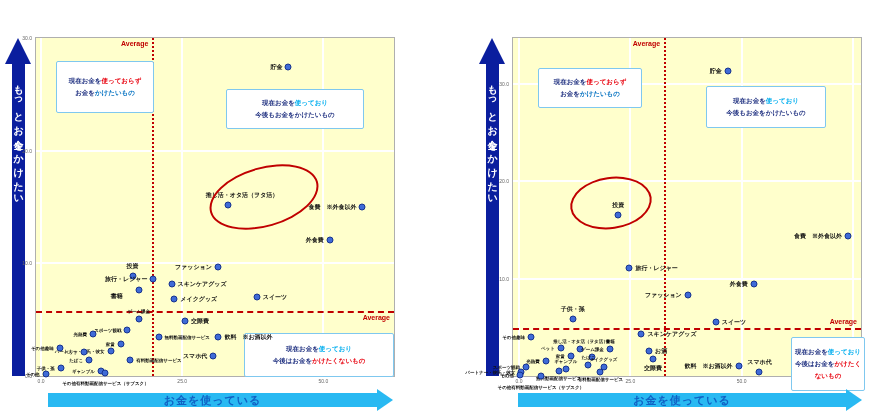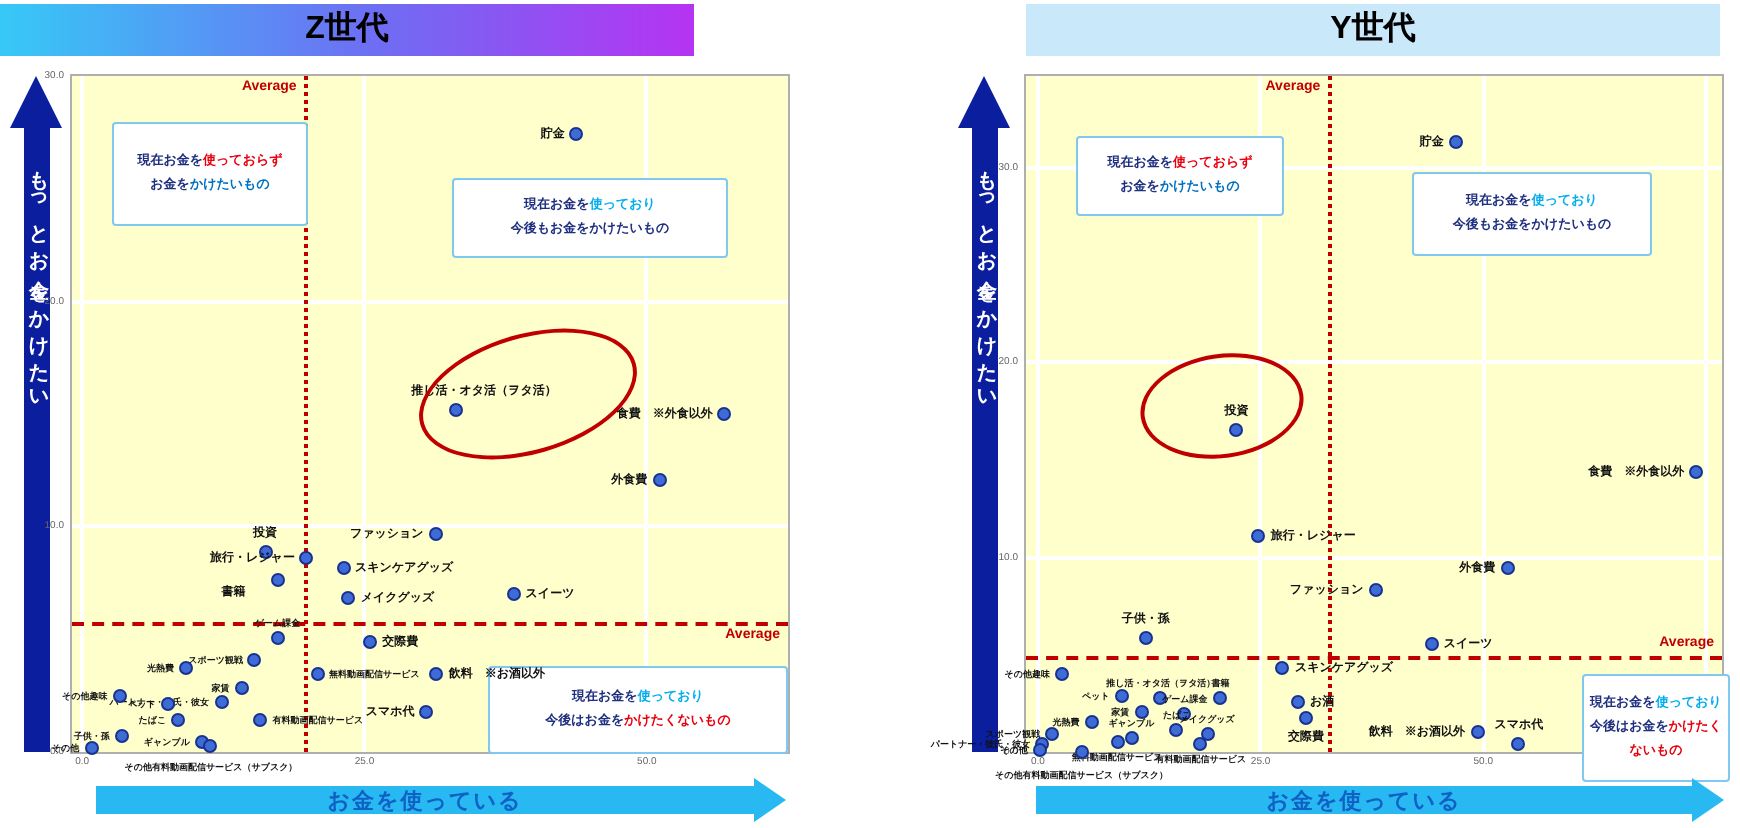--- a/index.html
+++ b/index.html
@@ -48,21 +48,20 @@
                 letter-spacing:1px;white-space:nowrap;}
   .xarrow-head{width:0;height:0;border-top:11px solid transparent;
                border-bottom:11px solid transparent;border-left:16px solid #29B9F2;}
 </style>
 </head>
 <body>
 
 <div class="stage">
 
   <section class="panel" id="panel-0" style="left:0">
-    <div class="title title-z">Z世代</div>
     <div class="yarrow" style="left:5px">
       <div class="yarrow-head"></div>
       <div class="yarrow-shaft">
         <span class="yarrow-label">もっとお金をかけたい</span>
       </div>
     </div>
     <div class="plot" style="left:35px;width:360px">
         <div class="grid-v" style="left: 4.08202px;"></div>
         <div class="tick" style="left: 5.08202px; top: 340px; transform: translateX(-50%);">0.0</div>
         <div class="grid-v" style="left: 145.249px;"></div>
@@ -151,21 +150,20 @@
       </div>
     <div class="xarrow" style="left:48px;width:345px">
       <div class="xarrow-shaft">
         <span>お金を使っている</span>
       </div>
       <div class="xarrow-head"></div>
     </div>
   </section>
 
   <section class="panel" id="panel-1" style="left:435px">
-    <div class="title title-y" style="left:78px">Y世代</div>
     <div class="yarrow" style="left:44px">
       <div class="yarrow-head"></div>
       <div class="yarrow-shaft">
         <span class="yarrow-label">もっとお金をかけたい</span>
       </div>
     </div>
     <div class="plot" style="left:77px;width:350px">
         <div class="grid-v" style="left: 4.96775px;"></div>
         <div class="tick" style="left: 5.96775px; top: 340px; transform: translateX(-50%);">0.0</div>
         <div class="grid-v" style="left: 116.306px;"></div>

